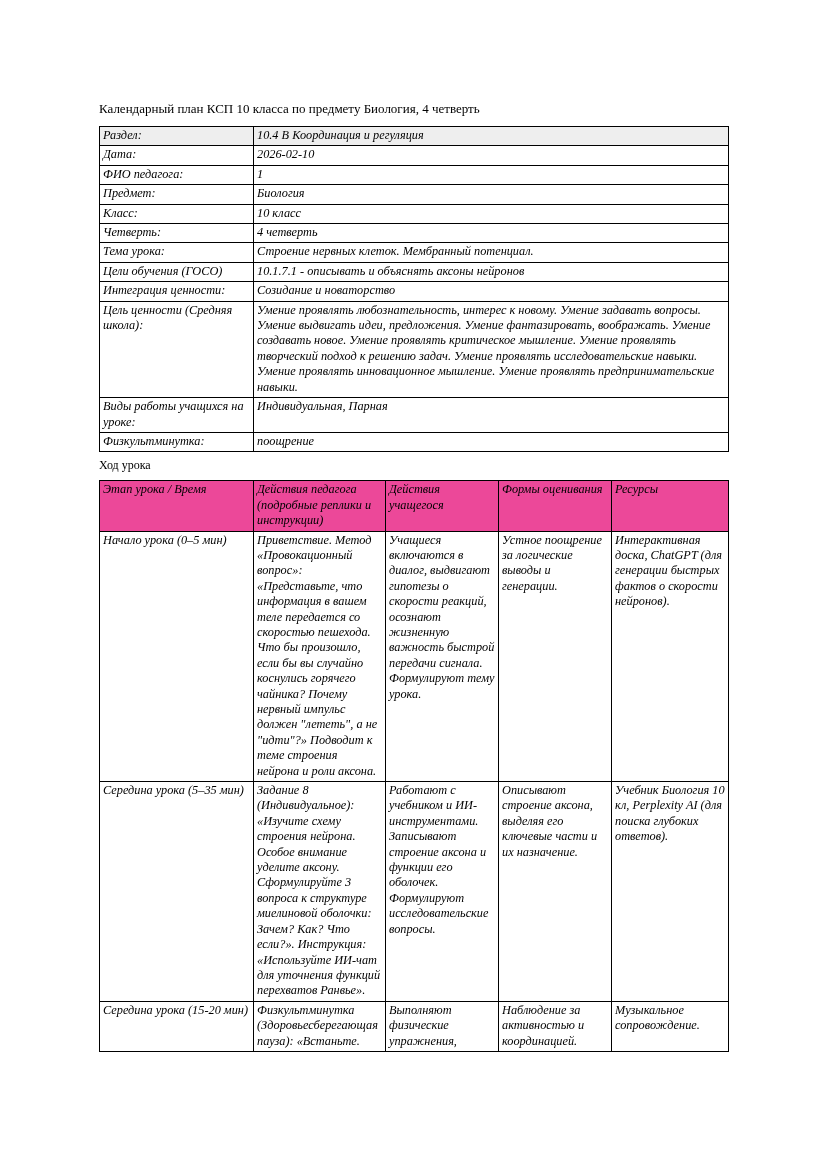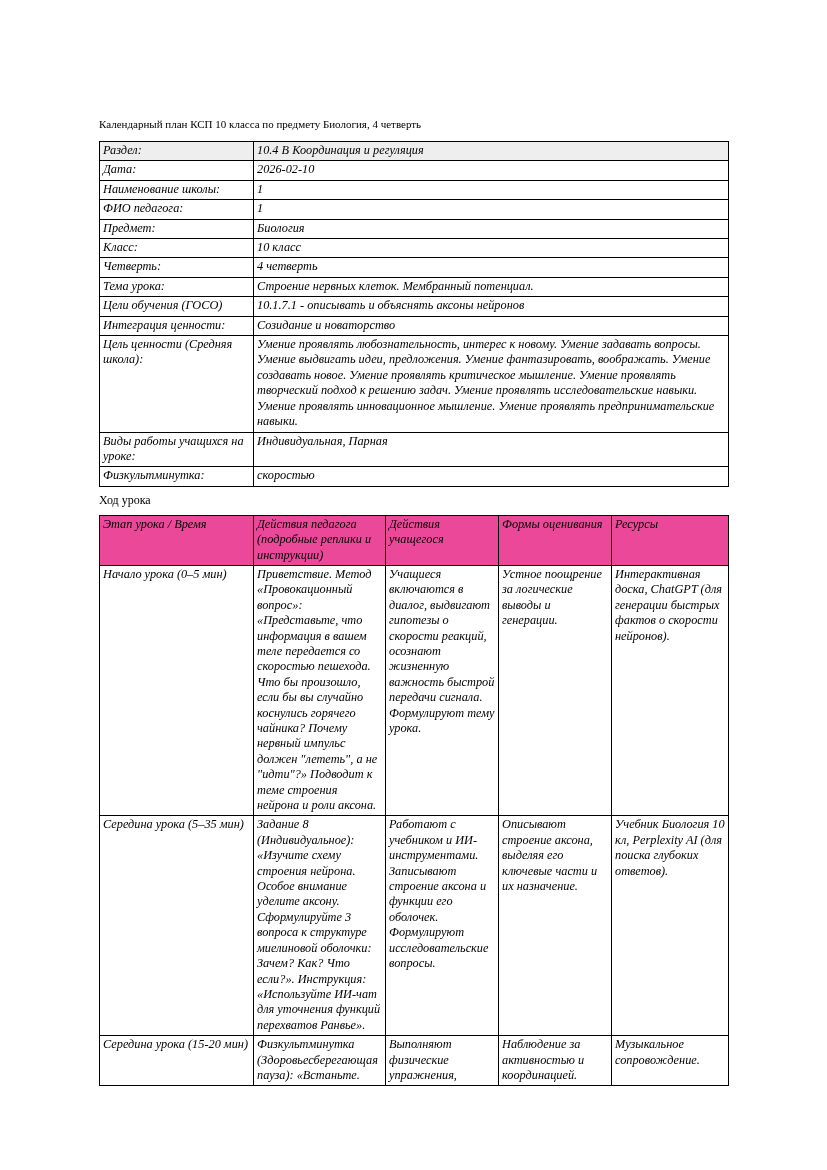--- a/index.html
+++ b/index.html
@@ -21,23 +21,23 @@
     box-sizing: border-box;
     padding: 0;
   }
   .content {
     position: absolute;
     left: 99px;
     top: 101px;
     width: 629px;
   }
   .doc-title {
-    font-size: 11px;
+    font-size: 13px;
     line-height: 16px;
-    margin: 15px 0 9px 0;
+    margin: 0 0 9px 0;
     white-space: nowrap;
   }
   .section-label {
     font-size: 12px;
     line-height: 16px;
     margin: 5px 0 7px 0;
   }
   table.doc-table {
     border-collapse: collapse;
     width: 629px;
@@ -86,24 +86,20 @@
       <tbody>
         <tr class="shaded">
           <td>Раздел:</td>
           <td>10.4 В Координация и регуляция</td>
         </tr>
         <tr>
           <td>Дата:</td>
           <td>2026-02-10</td>
         </tr>
         <tr>
-          <td>Наименование школы:</td>
-          <td>1</td>
-        </tr>
-        <tr>
           <td>ФИО педагога:</td>
           <td>1</td>
         </tr>
         <tr>
           <td>Предмет:</td>
           <td>Биология</td>
         </tr>
         <tr>
           <td>Класс:</td>
           <td>10 класс</td>
@@ -127,21 +123,21 @@
         <tr>
           <td>Цель ценности (Средняя школа):</td>
           <td>Умение проявлять любознательность, интерес к новому. Умение задавать вопросы. Умение выдвигать идеи, предложения. Умение фантазировать, воображать. Умение создавать новое. Умение проявлять критическое мышление. Умение проявлять творческий подход к решению задач. Умение проявлять исследовательские навыки. Умение проявлять инновационное мышление. Умение проявлять предпринимательские навыки.</td>
         </tr>
         <tr>
           <td>Виды работы учащихся на уроке:</td>
           <td>Индивидуальная, Парная</td>
         </tr>
         <tr>
           <td>Физкультминутка:</td>
-          <td>скоростью</td>
+          <td>поощрение</td>
         </tr>
       </tbody>
     </table>
 
     <div class="section-label">Ход урока</div>
 
     <table class="doc-table t2">
       <colgroup>
         <col class="c1">
         <col class="c2">

